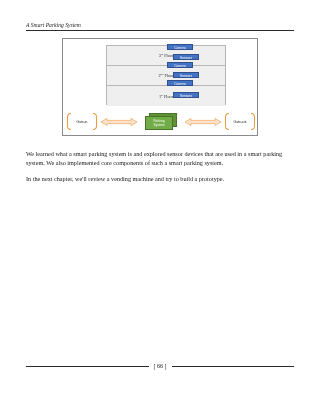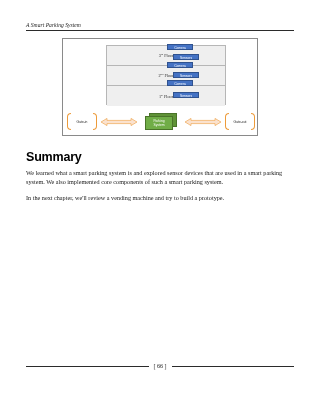--- a/index.html
+++ b/index.html
@@ -327,21 +327,20 @@
       <div class="gate gate-out">
         <span class="brace brace-left"></span>
         <span class="gate-label">Gate-out</span>
         <span class="brace brace-right"></span>
       </div>
 
     </div>
   </div>
 
   <div class="content">
-    <h1 class="heading">Summary</h1>
     <p class="para">We learned what a smart parking system is and explored sensor devices that are used in a smart parking system. We also implemented core components of such a smart parking system.</p>
     <p class="para">In the next chapter, we'll review a vending machine and try to build a prototype.</p>
   </div>
 
   <div class="footer">
     <span class="footer-rule"></span>
     <span class="footer-page">[ 66 ]</span>
     <span class="footer-rule"></span>
   </div>
 

